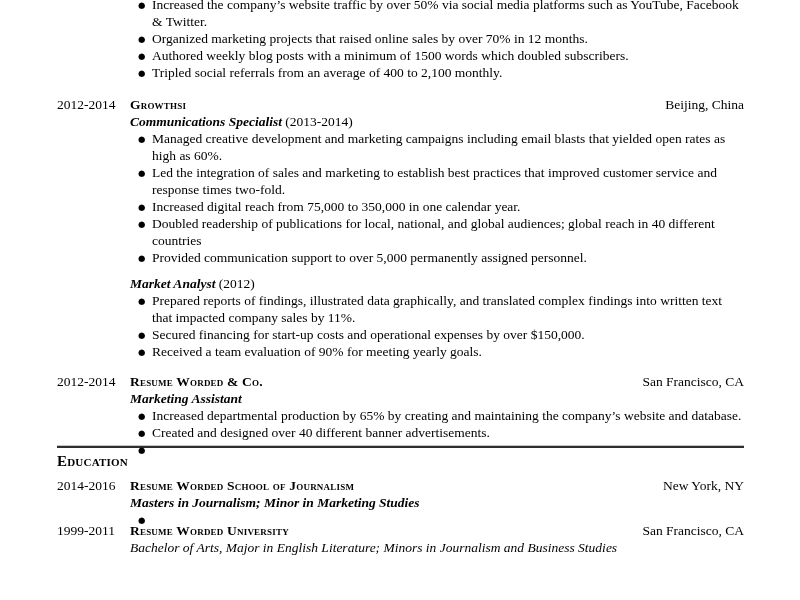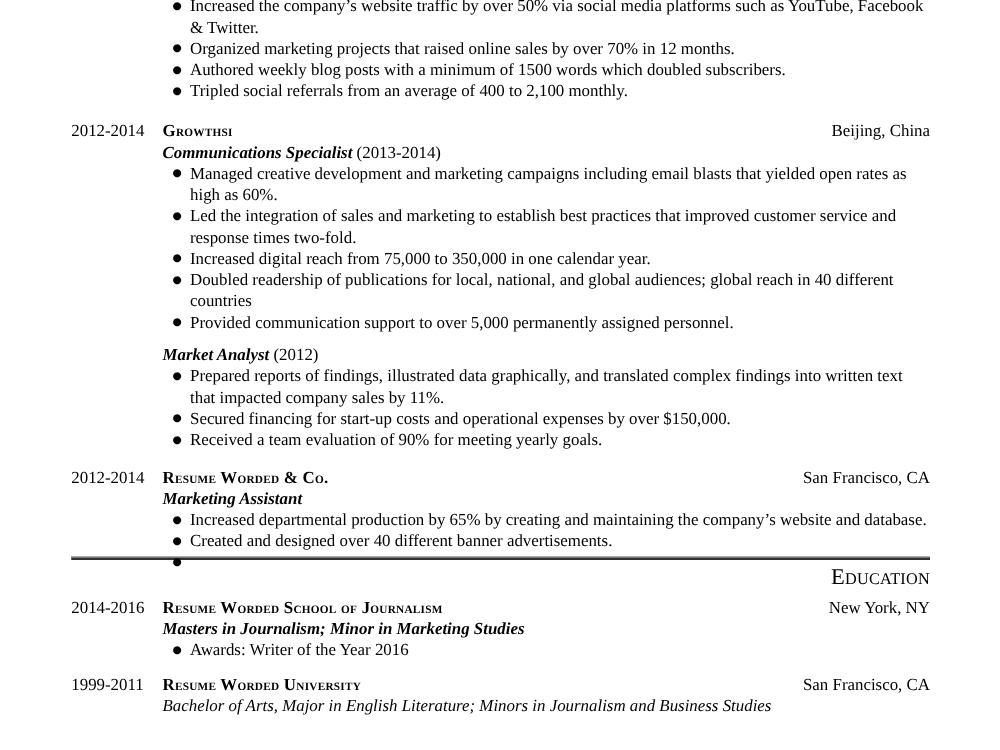--- a/index.html
+++ b/index.html
@@ -37,22 +37,22 @@
 
   .sec-growthsi { margin-top: 15px; }
   .role-block-2 { margin-top: 9px; }
   .sec-rwco { margin-top: 13px; }
 
   .sec-rule {
     margin: 4px 0 0 0; height: 2px;
     background: #2f2f2f; border-top: 1px solid #c4c4c4;
   }
   .sec-heading {
-    margin-top: 5px; font-weight: normal; font-variant: small-caps;
-    font-size: 18px; line-height: 17px; letter-spacing: 0.2px; text-align: right;
+    margin-top: 5px; font-weight: bold; font-variant: small-caps;
+    font-size: 15px; line-height: 17px; letter-spacing: 0.2px;
   }
 
   .edu-1 { margin-top: 7px; }
   .edu-2 { margin-top: 11px; }
   .degree-bold { font-weight: bold; font-style: italic; }
   .degree-reg { font-style: italic; }
 </style>
 </head>
 <body>
 
@@ -117,21 +117,21 @@
   <div class="sec-heading">Education</div>
 
   <div class="main edu-1">
     <div class="entry-header">
       <span class="dates">2014-2016</span>
       <span class="company">Resume Worded School of Journalism</span>
       <span class="loc">New York, NY</span>
     </div>
     <div class="degree-bold">Masters in Journalism; Minor in Marketing Studies</div>
     <ul class="bullets">
-      <li><span class="dot">●</span><span>Awards: Writer of the Year 2016</span></li>
+      <li><span class="dot">●</span></li>
     </ul>
   </div>
 
   <div class="main edu-2">
     <div class="entry-header">
       <span class="dates">1999-2011</span>
       <span class="company">Resume Worded University</span>
       <span class="loc">San Francisco, CA</span>
     </div>
     <div class="degree-reg">Bachelor of Arts, Major in English Literature; Minors in Journalism and Business Studies</div>

